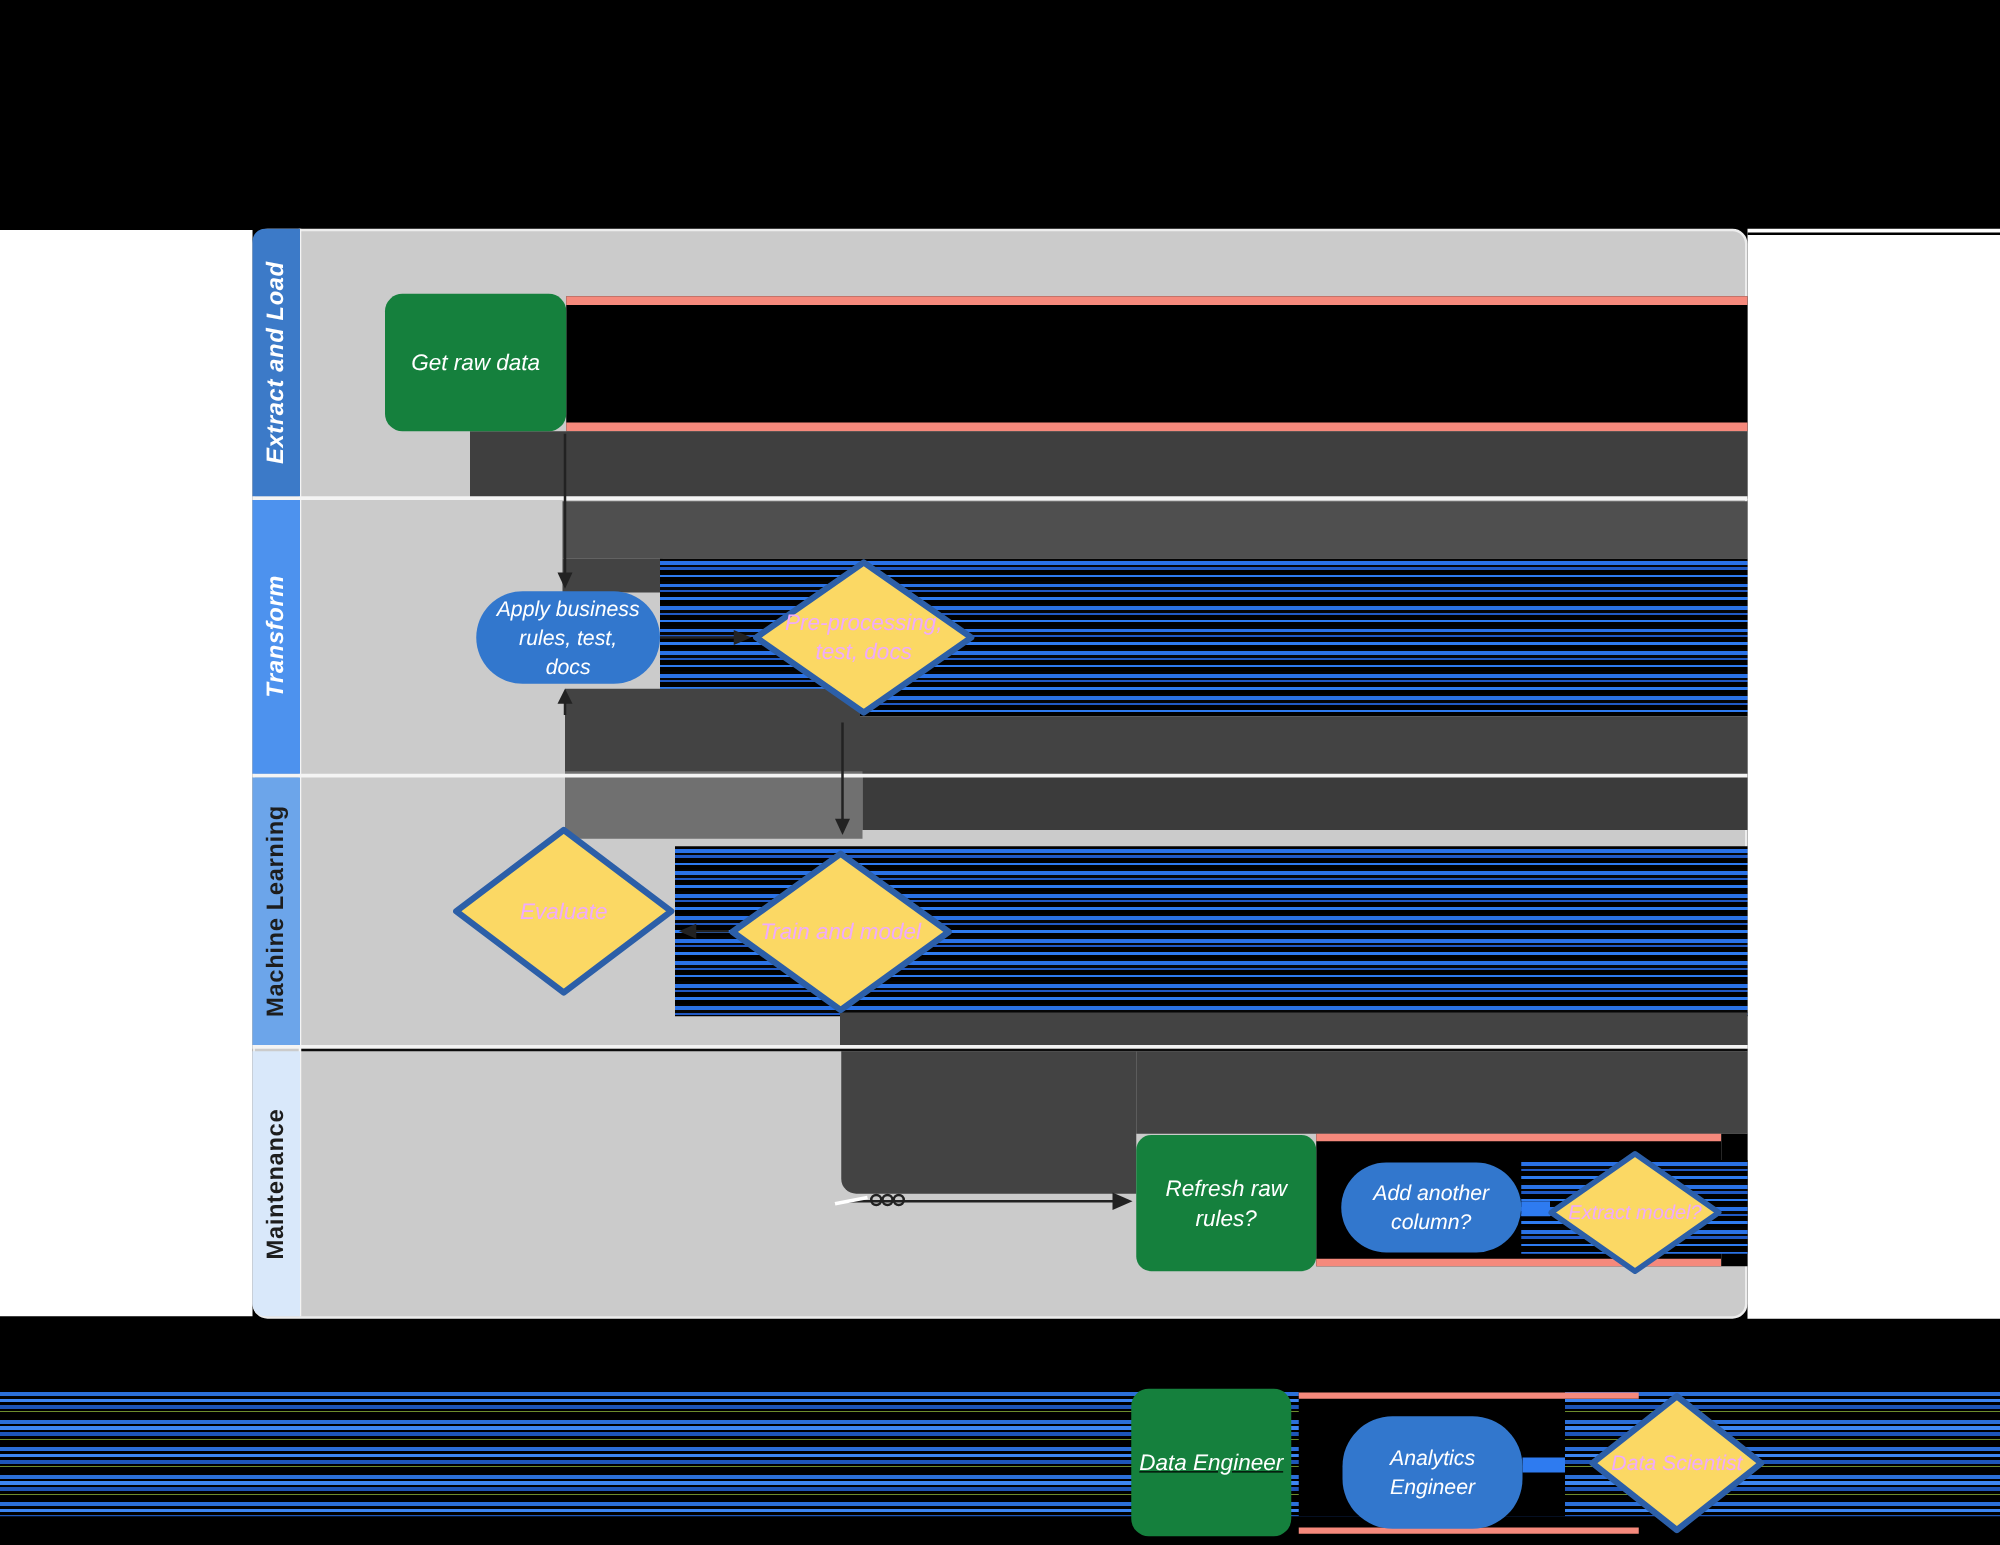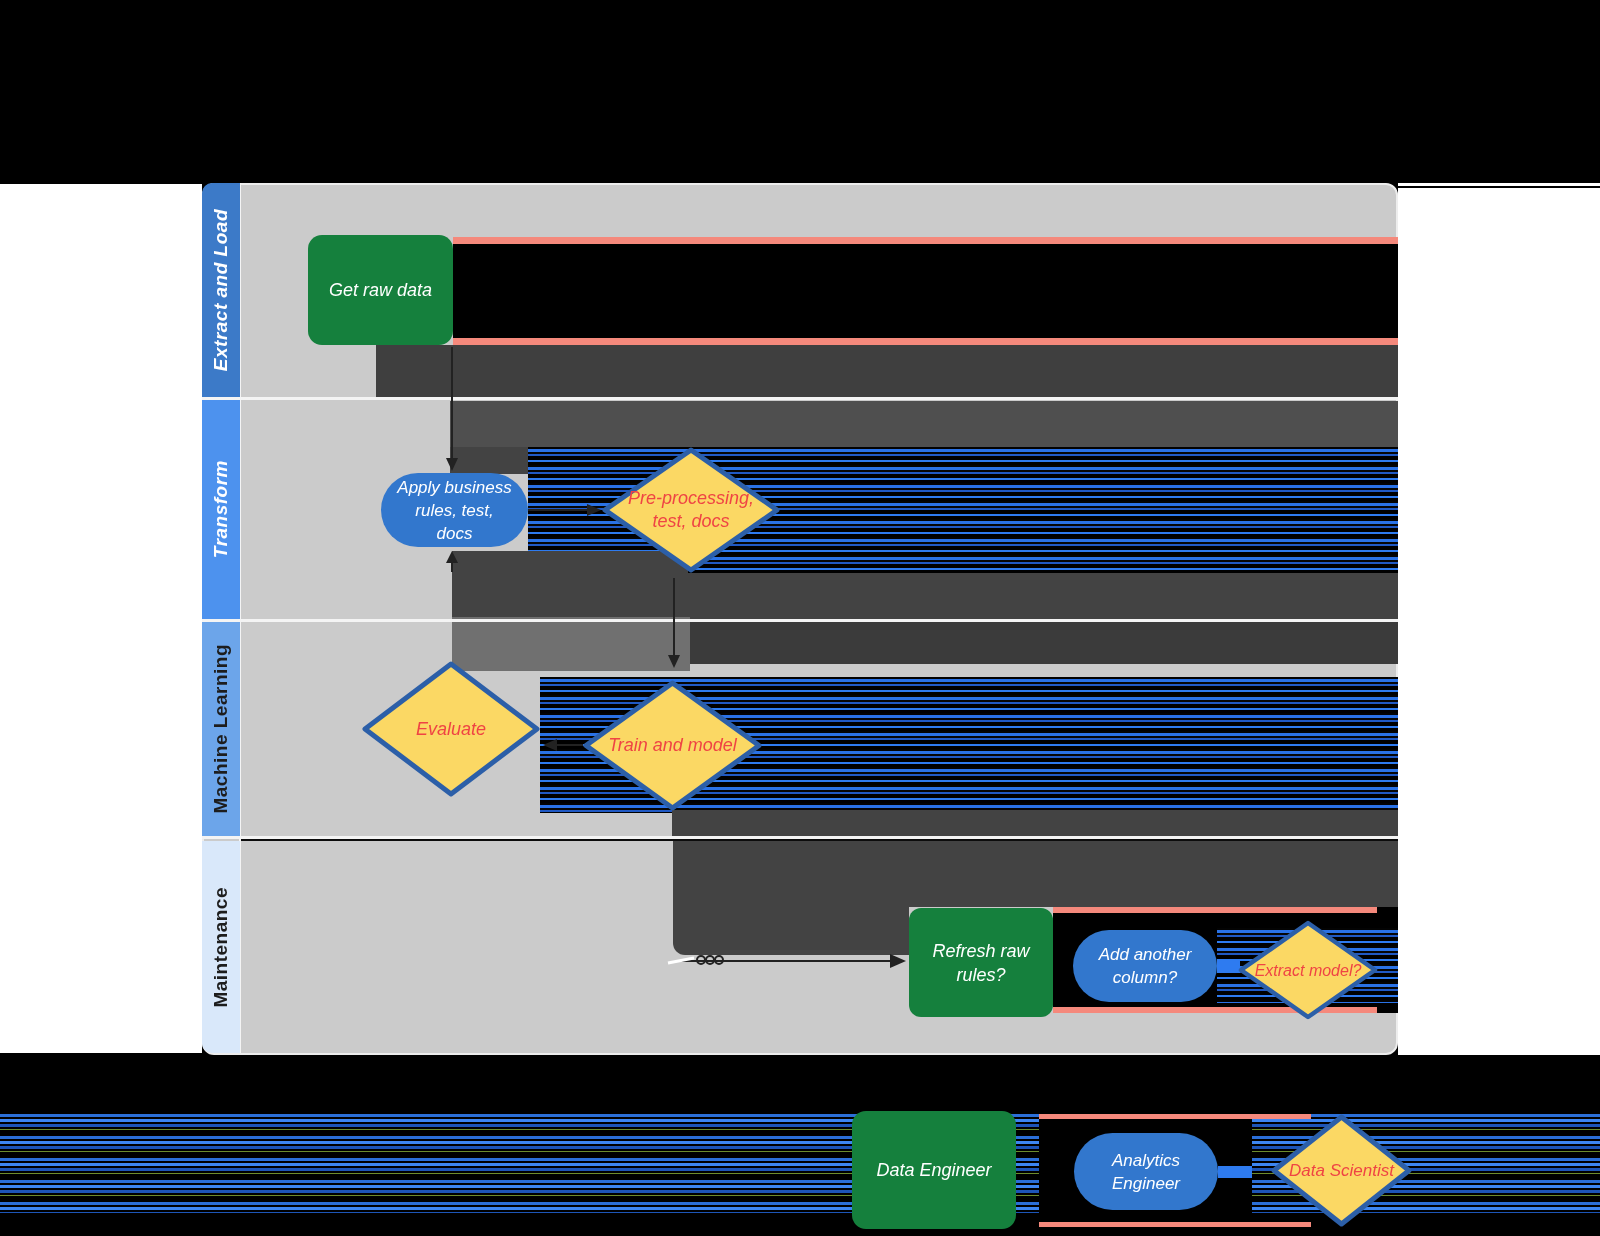--- a/index.html
+++ b/index.html
@@ -51,21 +51,21 @@
   .node{display:flex;align-items:center;justify-content:center;text-align:center;}
   .node-label{
     font-size:18px;font-style:italic;line-height:24px;white-space:pre-line;
   }
   .node-rect{background:#15803d;border-radius:14px;}
   .node-stadium{background:#3277cd;border-radius:40px;}
   .node-rect .node-label, .node-stadium .node-label{color:#ffffff;}
   .node-stadium .node-label{font-size:17px;line-height:23px;}
   .diamond{display:flex;align-items:center;justify-content:center;text-align:center;}
   .diamond svg{position:absolute;left:0;top:0;}
-  .diamond .node-label{position:relative;color:#ef4444;font-size:18px;line-height:23px;}
+  .diamond .node-label{position:relative;color:#f0abfc;font-size:18px;line-height:23px;}
   .diamond-small .node-label{font-size:16px;}
   .arrow-layer{left:0;top:0;width:1600px;height:1236px;pointer-events:none;z-index:30;} .z40{z-index:40;}
 </style>
 </head>
 <body>
 
 <div class="abs margin-white" style="left:0;top:184px;width:202px;height:869px;"></div>
 <div class="abs margin-white" style="left:1398px;top:183px;width:202px;height:872px;"></div>
 <div class="abs" style="left:1398px;top:186px;width:202px;height:2px;background:#000;"></div>
 
@@ -181,25 +181,25 @@
   </svg>
   <span class="node-label">Extract model?</span>
 </div>
 
 <div class="abs band stripes-legend" style="left:0;top:1112px;width:1600px;height:101px;"></div>
 <div class="abs band" style="left:1039px;top:1112px;width:213px;height:101px;background:#000;"></div>
 <div class="abs band" style="left:1218px;top:1166px;width:34px;height:12px;background:#2e7bf0;"></div>
 <div class="abs band" style="left:1039px;top:1114px;width:272px;height:5px;background:#f5897c;"></div>
 <div class="abs band" style="left:1039px;top:1222px;width:272px;height:5px;background:#f5897c;"></div>
 
-<div class="abs node node-rect z40" style="left:852px;top:1111px;width:164px;height:118px;">
+<div class="abs node node-rect z40" style="left:905px;top:1111px;width:128px;height:118px;text-decoration:underline;">
   <span class="node-label">Data Engineer</span>
 </div>
 
-<div class="abs node node-stadium z40" style="left:1074px;top:1133px;width:144px;height:77px;">
+<div class="abs node node-stadium z40" style="left:1074px;top:1133px;width:144px;height:90px;">
   <span class="node-label">Analytics
 Engineer</span>
 </div>
 
 <div class="abs diamond z40" style="left:1271px;top:1114px;width:141px;height:113px;">
   <svg width="141" height="113" viewBox="0 0 141 113">
     <polygon points="70.5,3 138,56.5 70.5,110 3,56.5" fill="#fbd864" stroke="#2c5fa8" stroke-width="5" stroke-linejoin="round"></polygon>
   </svg>
   <span class="node-label" style="font-size:17px;">Data Scientist</span>
 </div>

